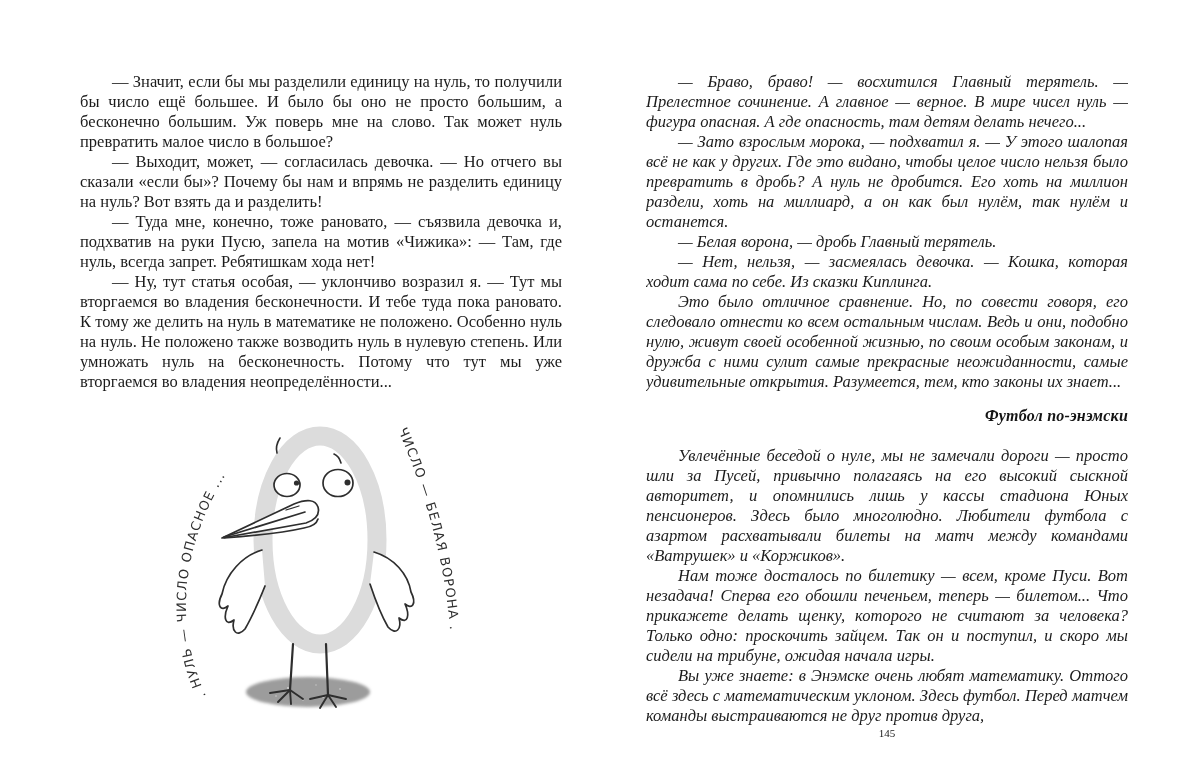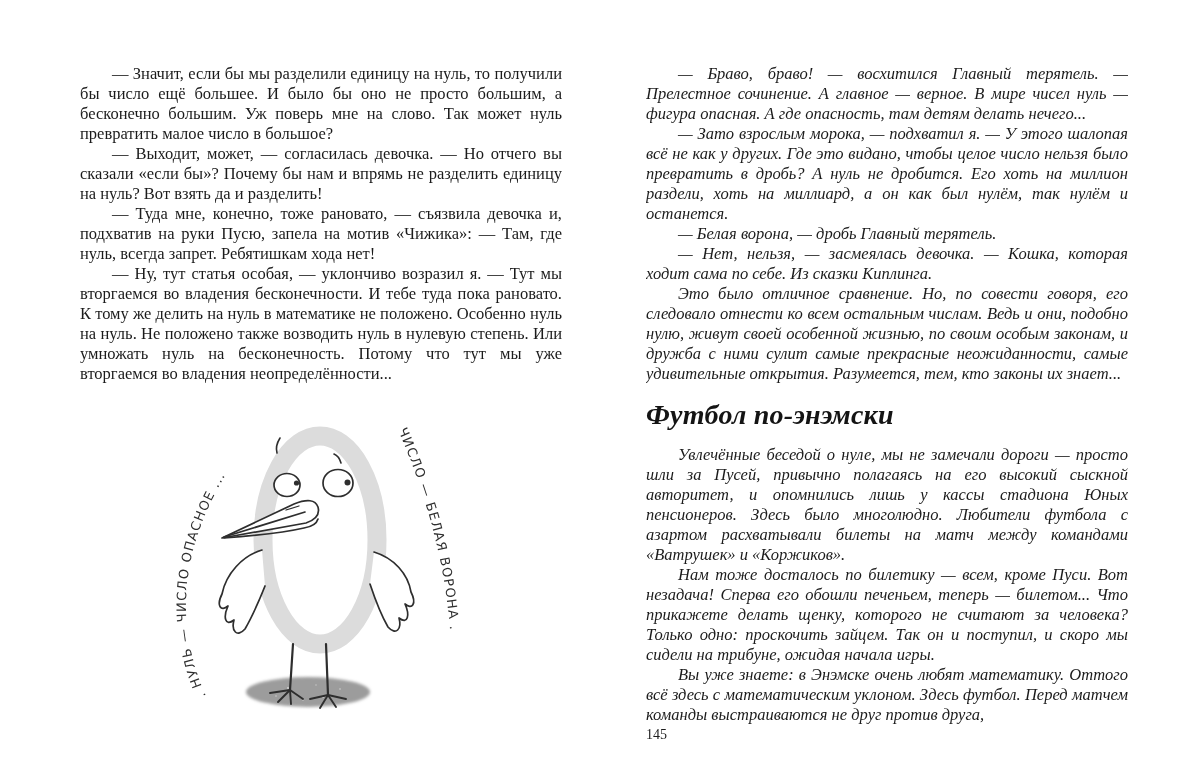--- a/index.html
+++ b/index.html
@@ -1,33 +1,33 @@
 <!DOCTYPE html>
 <html><head>
 <meta charset="utf-8">
 <style>
   html,body{margin:0;padding:0;background:#ffffff;}
   .spread{position:relative;width:1200px;height:782px;background:#ffffff;overflow:hidden;}
   .col{
-    position:absolute;top:64px;width:482px;height:702px;overflow:hidden;
+    position:absolute;top:72px;width:482px;height:702px;overflow:hidden;
     font-family:"Liberation Serif","DejaVu Serif",serif;
     font-size:16.5px;line-height:20px;color:#1b1b1b;
     text-align:justify;
   }
   .col-left{left:80px;}
   .col-right{left:646px;font-style:italic;}
   p.par{margin:0;text-indent:32px;}
   .chapter-heading{
-    margin:19px 0 19px;text-indent:0;text-align:left;
-    font-weight:bold;font-size:28px;line-height:23px;letter-spacing:.2px;color:#141414;
+    margin:12px 0 19px;text-indent:0;text-align:right;
+    font-weight:bold;font-size:16px;line-height:23px;letter-spacing:.2px;color:#141414;
   }
   .folio{
-    position:absolute;left:646px;top:727px;width:482px;
+    position:absolute;left:646px;top:727px;width:482px;text-align:center;
     font-family:"Liberation Serif","DejaVu Serif",serif;
-    font-size:14px;color:#1b1b1b;
+    font-size:11px;color:#1b1b1b;
   }
   figure.illustration{position:absolute;left:148px;top:416px;width:334px;height:304px;margin:0;}
   .arc-caption{
     font-family:"DejaVu Sans",sans-serif;
     font-size:13px;letter-spacing:1.2px;fill:#2f2f2f;
   }
 </style>
 </head>
 <body>
 

